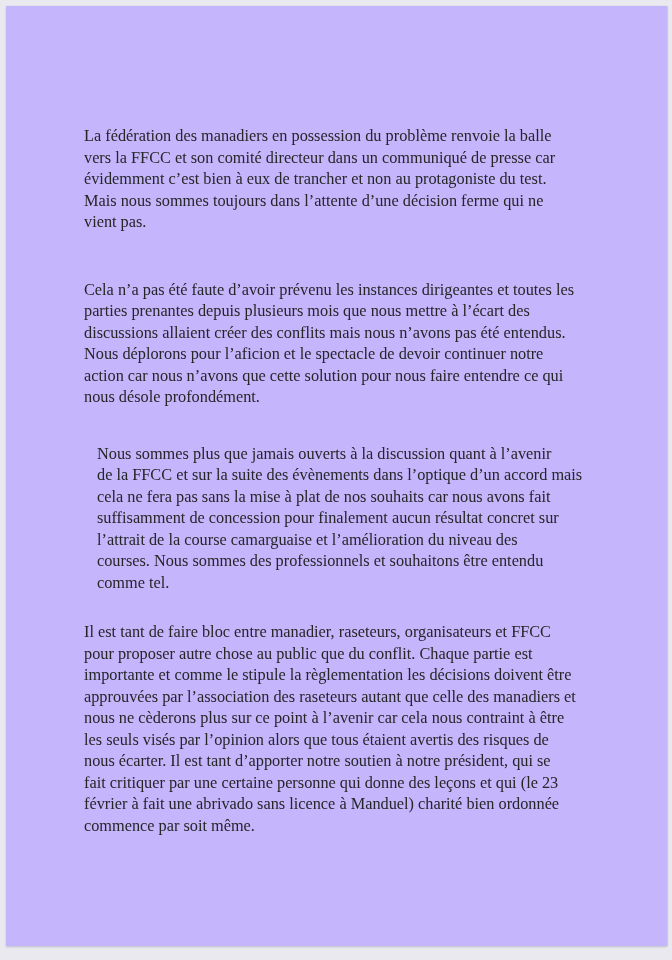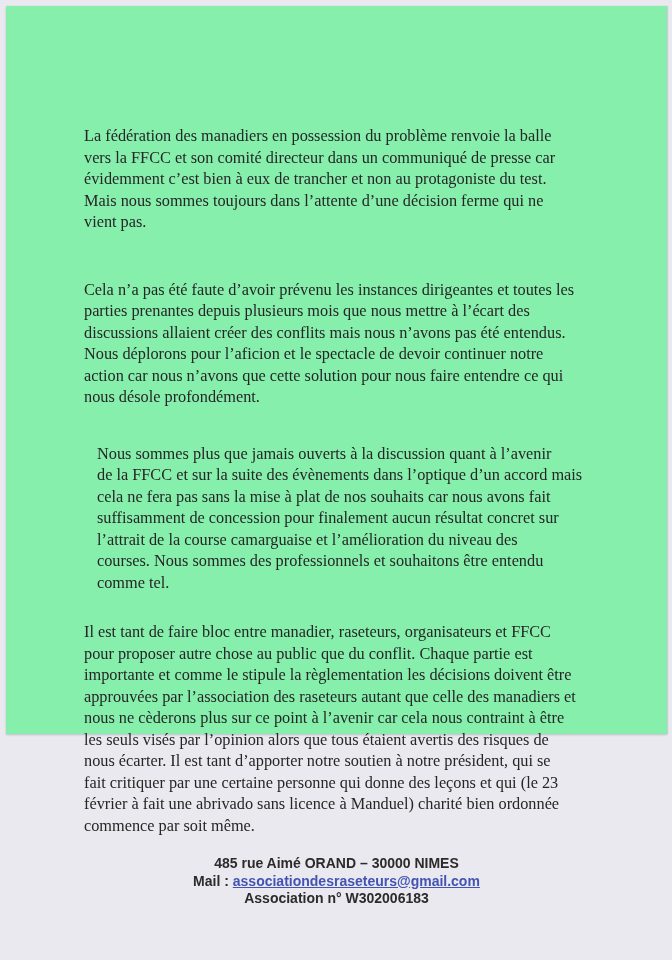--- a/index.html
+++ b/index.html
@@ -11,22 +11,22 @@
     height: 960px;
     background: #e9e9ef;
     overflow: hidden;
     font-family: "Liberation Serif", serif;
   }
   .page {
     position: absolute;
     left: 6px;
     top: 6px;
     width: 661px;   
-    height: 728px;  
-    background: #86efac;
+    height: 940px;  
+    background: #c4b5fd;
     box-shadow: 0 1px 2px rgba(120,120,140,0.35), 1px 0 1px rgba(160,160,175,0.25);
     box-sizing: border-box;
   }
   .content {
     position: absolute;
     left: 78px;
     top: 119px;
     width: 516px;
   }
   .content p {
@@ -89,19 +89,14 @@
 importante et comme le stipule la règlementation les décisions doivent être
 approuvées par l’association des raseteurs autant que celle des manadiers et
 nous ne cèderons plus sur ce point à l’avenir car cela nous contraint à être
 les seuls visés par l’opinion alors que tous étaient avertis des risques de
 nous écarter. Il est tant d’apporter notre soutien à notre président, qui se
 fait critiquer par une certaine personne qui donne des leçons et qui (le 23
 février à fait une abrivado sans licence à Manduel) charité bien ordonnée
 commence par soit même.</p>
   </div>
 
-  <div class="footer">
-    <div>485 rue Aimé ORAND – 30000 NIMES</div>
-    <div><span>Mail : </span><a class="email">associationdesraseteurs@gmail.com</a></div>
-    <div>Association n° W302006183</div>
-  </div>
 
 </div>
 
 </body></html>

